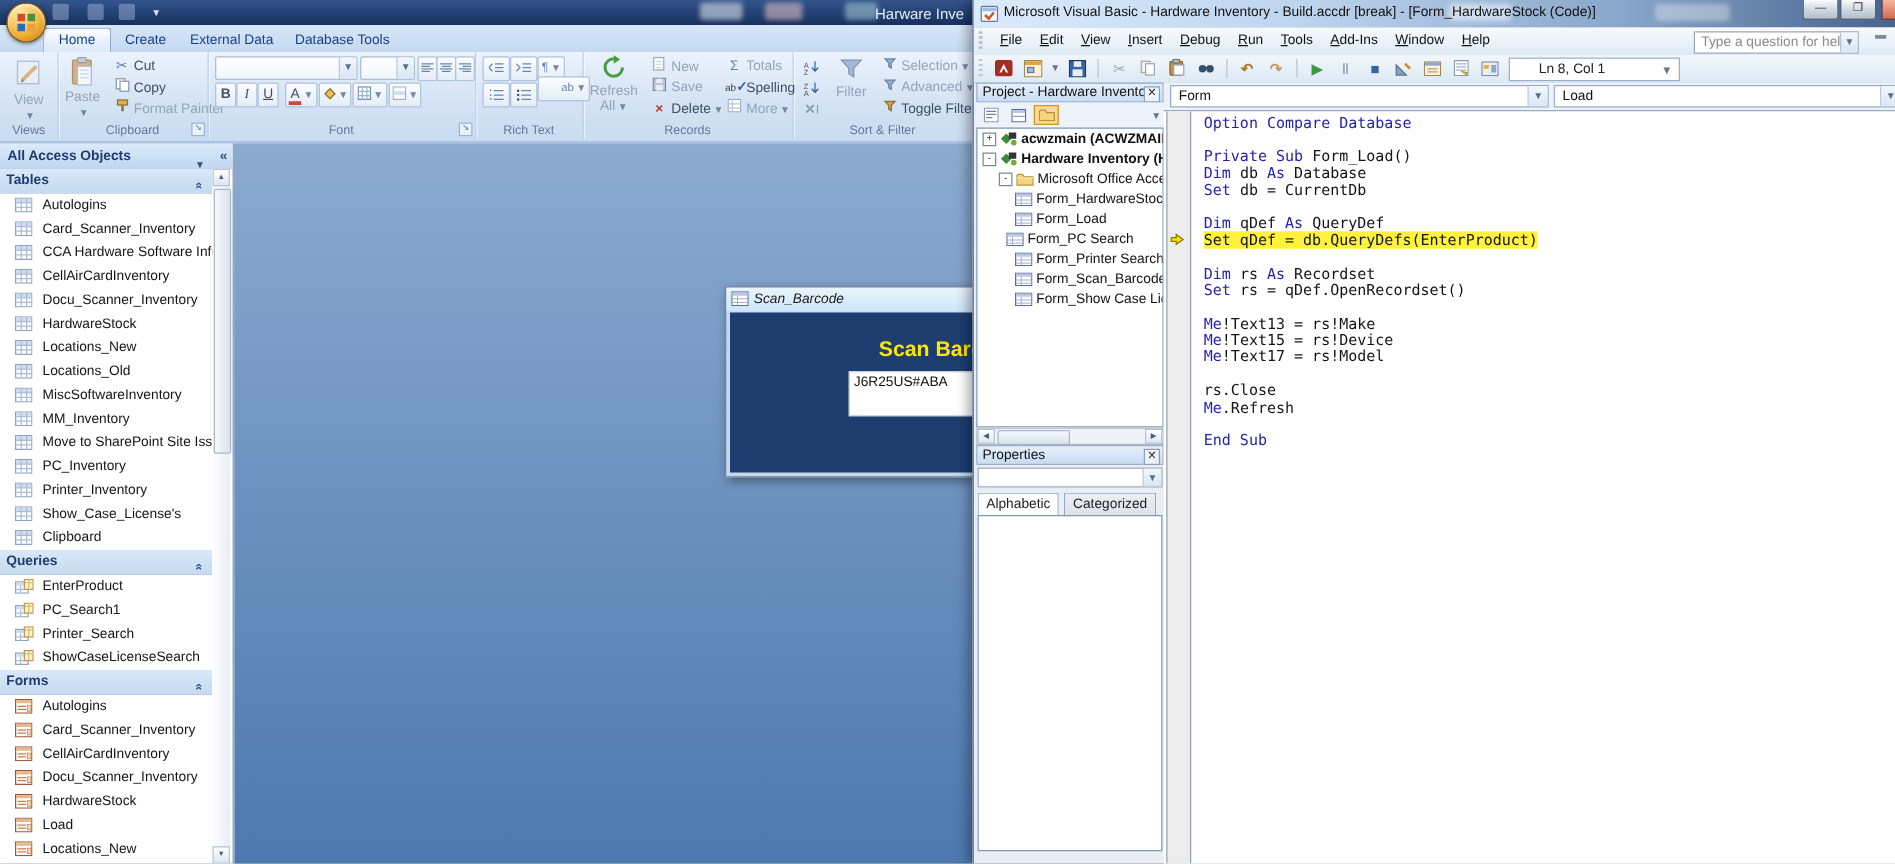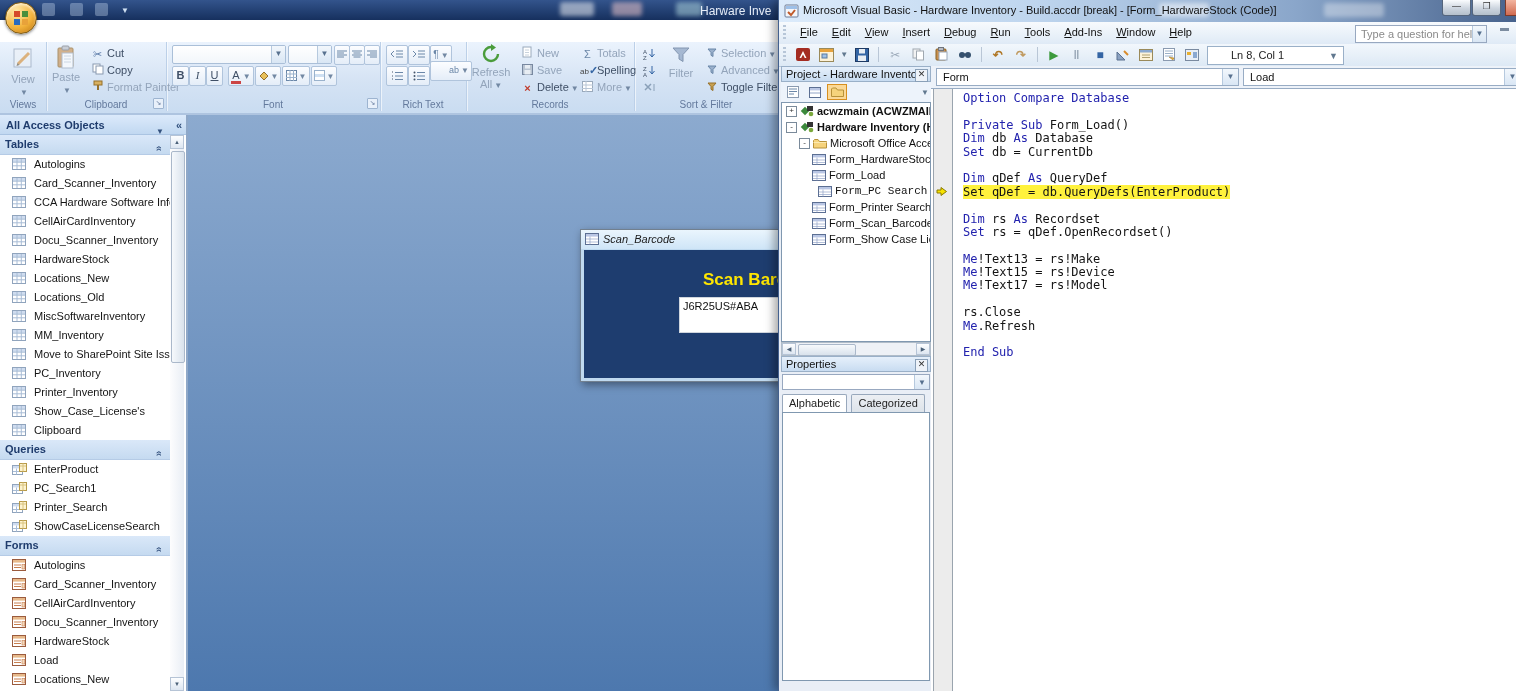--- a/index.html
+++ b/index.html
@@ -166,20 +166,26 @@
     <span id="qat-dd">▼</span>
     <span id="acc-title-text">Harware Inve</span>
   </div>
   <div id="orb">
     <span class="pane" style="left:8px;top:8px;background:#d54a2a;"></span>
     <span class="pane" style="left:16px;top:8px;background:#4a8f3c;"></span>
     <span class="pane" style="left:8px;top:16px;background:#2a6bbf;"></span>
     <span class="pane" style="left:16px;top:16px;background:#e8a23a;"></span>
   </div>
 
+  <div class="abs" id="ribbon-tabs">
+    <span class="rtab active" style="left:34px;">Home</span>
+    <span class="rtab" style="left:88px;">Create</span>
+    <span class="rtab" style="left:140px;">External Data</span>
+    <span class="rtab" style="left:224px;">Database Tools</span>
+  </div>
 
   <div class="abs" id="ribbon">
 
     <div class="rgroup" style="left:0;width:46px;">
       <div class="bigbtn" style="left:3px;top:3px;width:40px;">
         <span style="display:inline-block;opacity:.6;">
           <svg width="24" height="26">
               <rect x="3" y="4" width="17" height="18" fill="#eef2f7" stroke="#8a9ab0"></rect>
               <path d="M7 19 L18 8" stroke="#d88b2c" stroke-width="3"></path>
               <path d="M5.5 21 l3-1 -2-2 z" fill="#5a4a30"></path>
@@ -865,21 +871,21 @@
           <div class="tree-row" style="padding-left: 30px;">
             <span class="ticon">
               <svg width="14" height="11">
                 <rect x="0.5" y="0.5" width="13" height="10" fill="#fff" stroke="#5c6f93"></rect>
                 <rect x="1" y="1" width="12" height="2.4" fill="#b9c6e4"></rect>
                 <path d="M1 6h12M5 3.5v7M1 8.5h12" stroke="#93a5c8" stroke-width="0.7"></path>
               </svg>
             </span>
             <span class="tlabel">Form_Load</span>
           </div>
-          <div class="tree-row" style="padding-left: 36px; font-family: Liberation Mono, monospace;">
+          <div class="tree-row" style="padding-left: 23px;">
             <span class="ticon">
               <svg width="14" height="11">
                 <rect x="0.5" y="0.5" width="13" height="10" fill="#fff" stroke="#5c6f93"></rect>
                 <rect x="1" y="1" width="12" height="2.4" fill="#b9c6e4"></rect>
                 <path d="M1 6h12M5 3.5v7M1 8.5h12" stroke="#93a5c8" stroke-width="0.7"></path>
               </svg>
             </span>
             <span class="tlabel">Form_PC Search</span>
           </div>
           <div class="tree-row" style="padding-left: 30px;">

